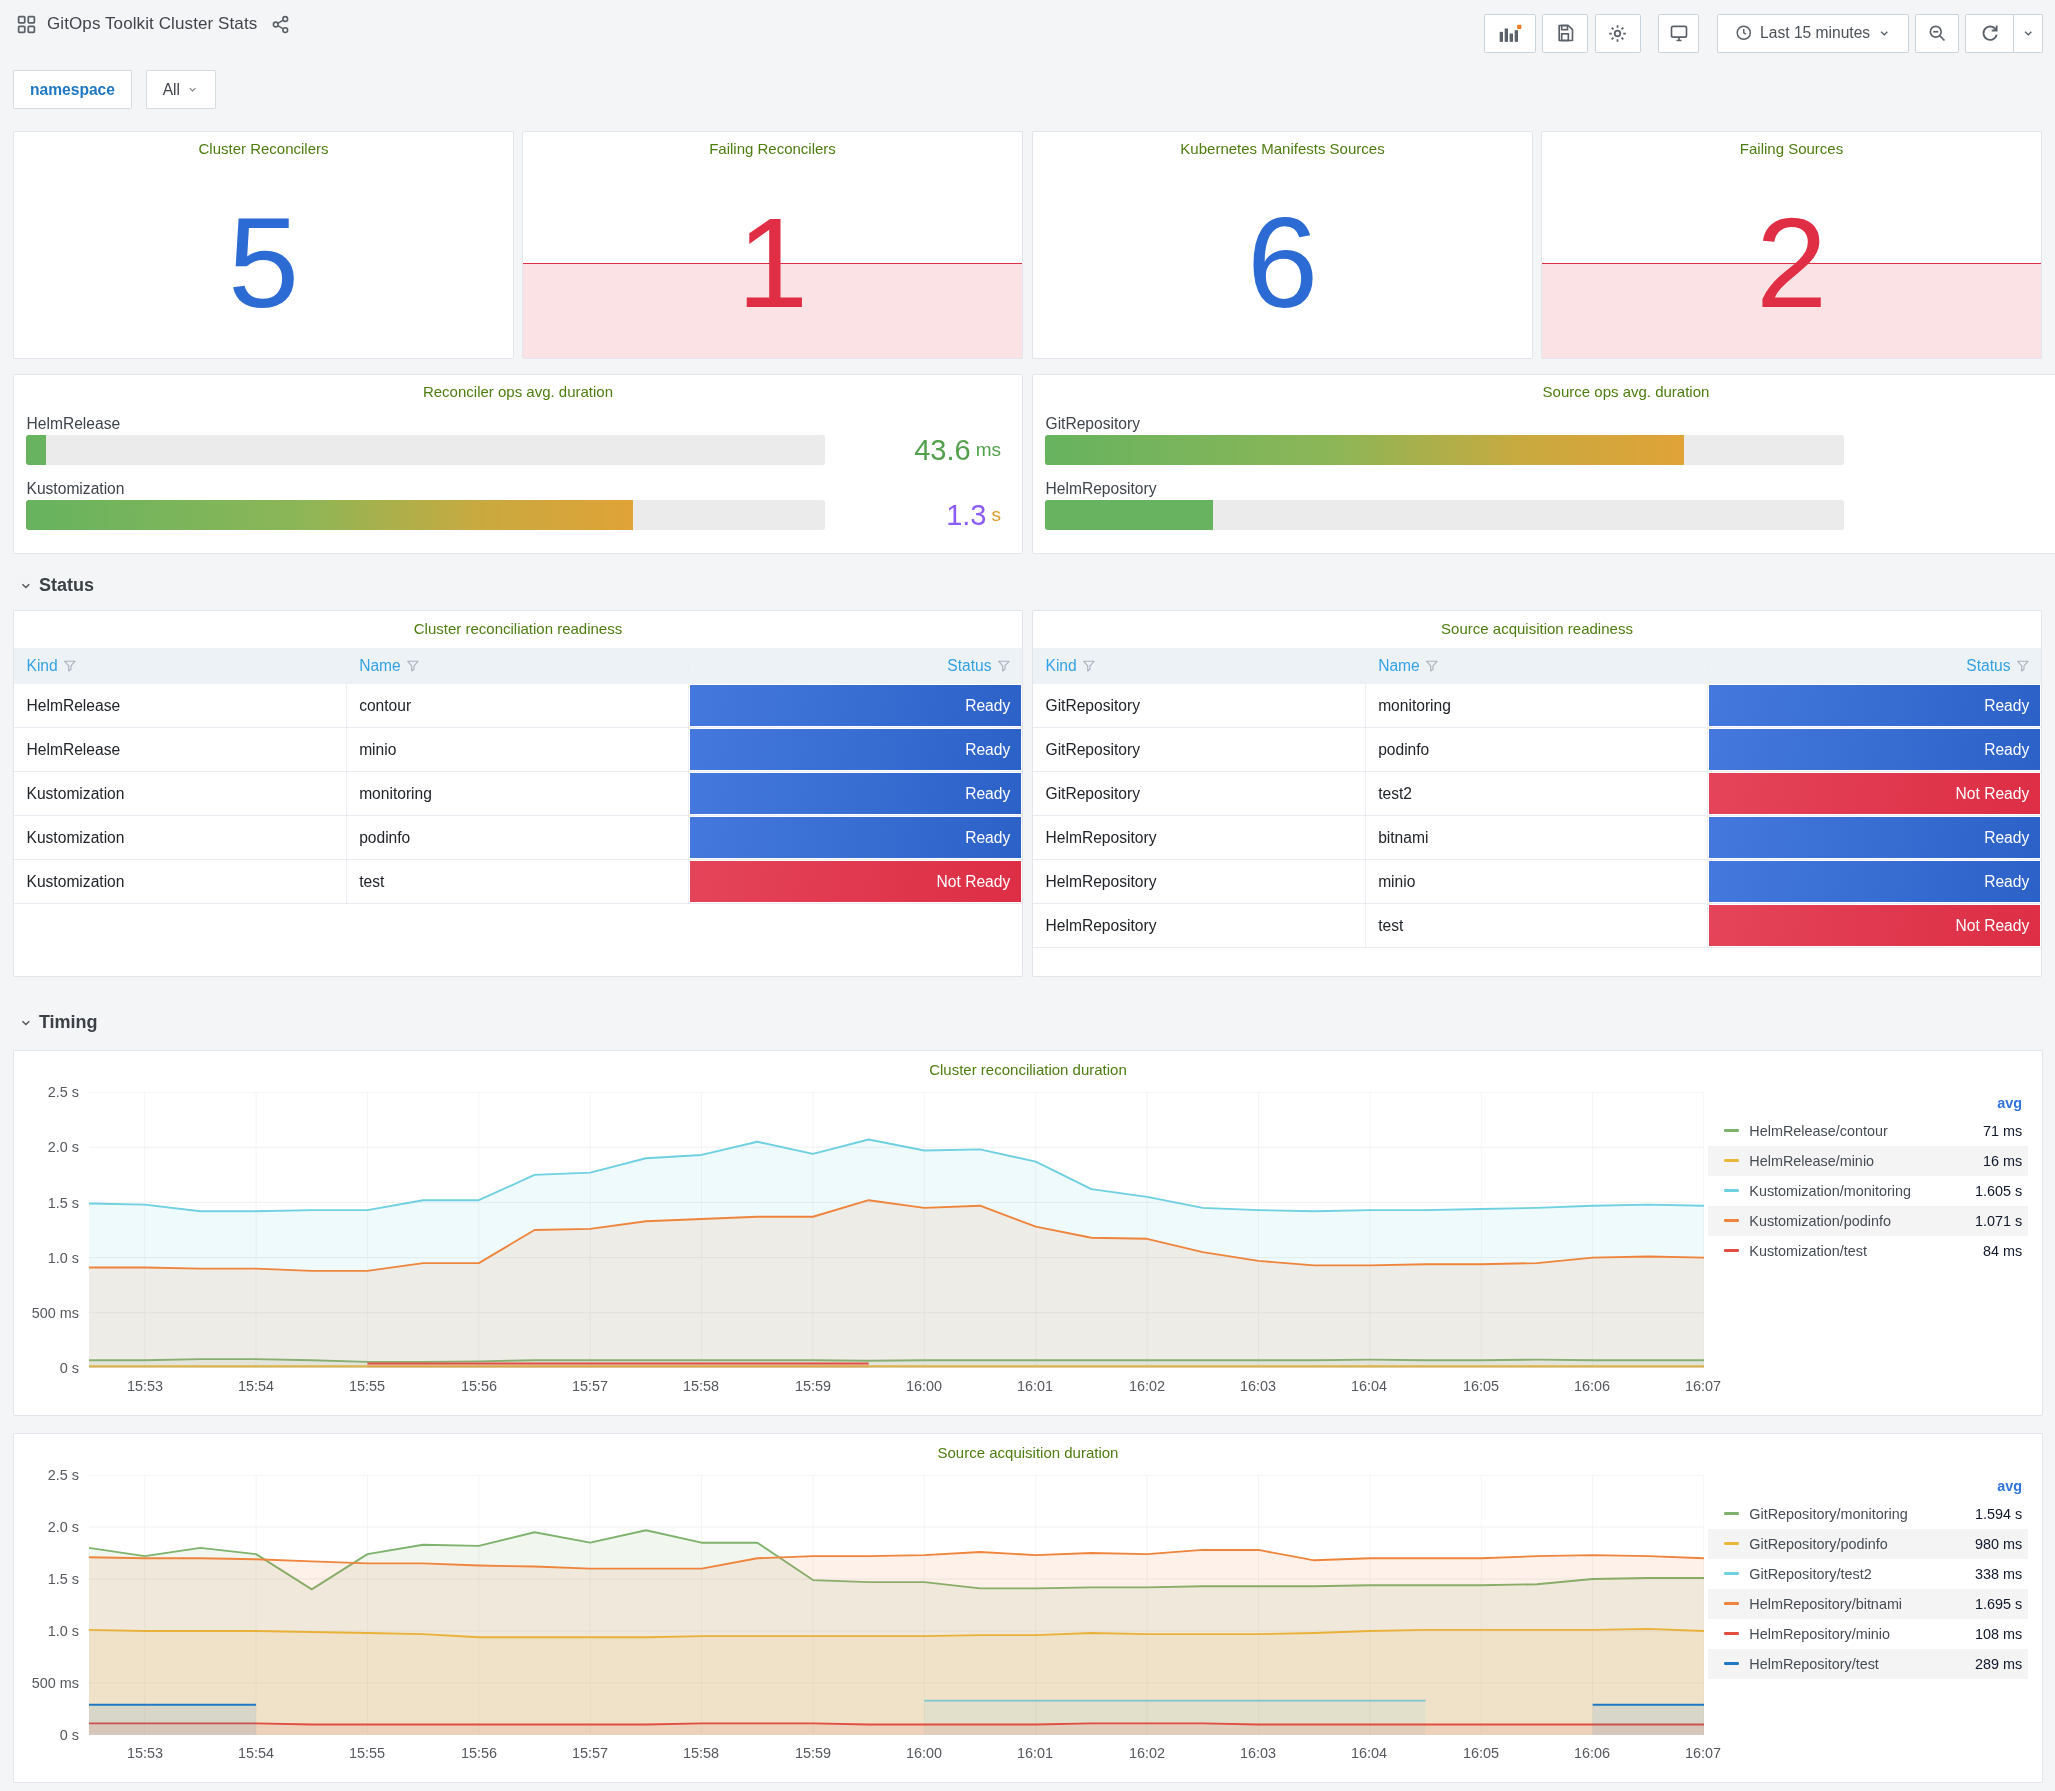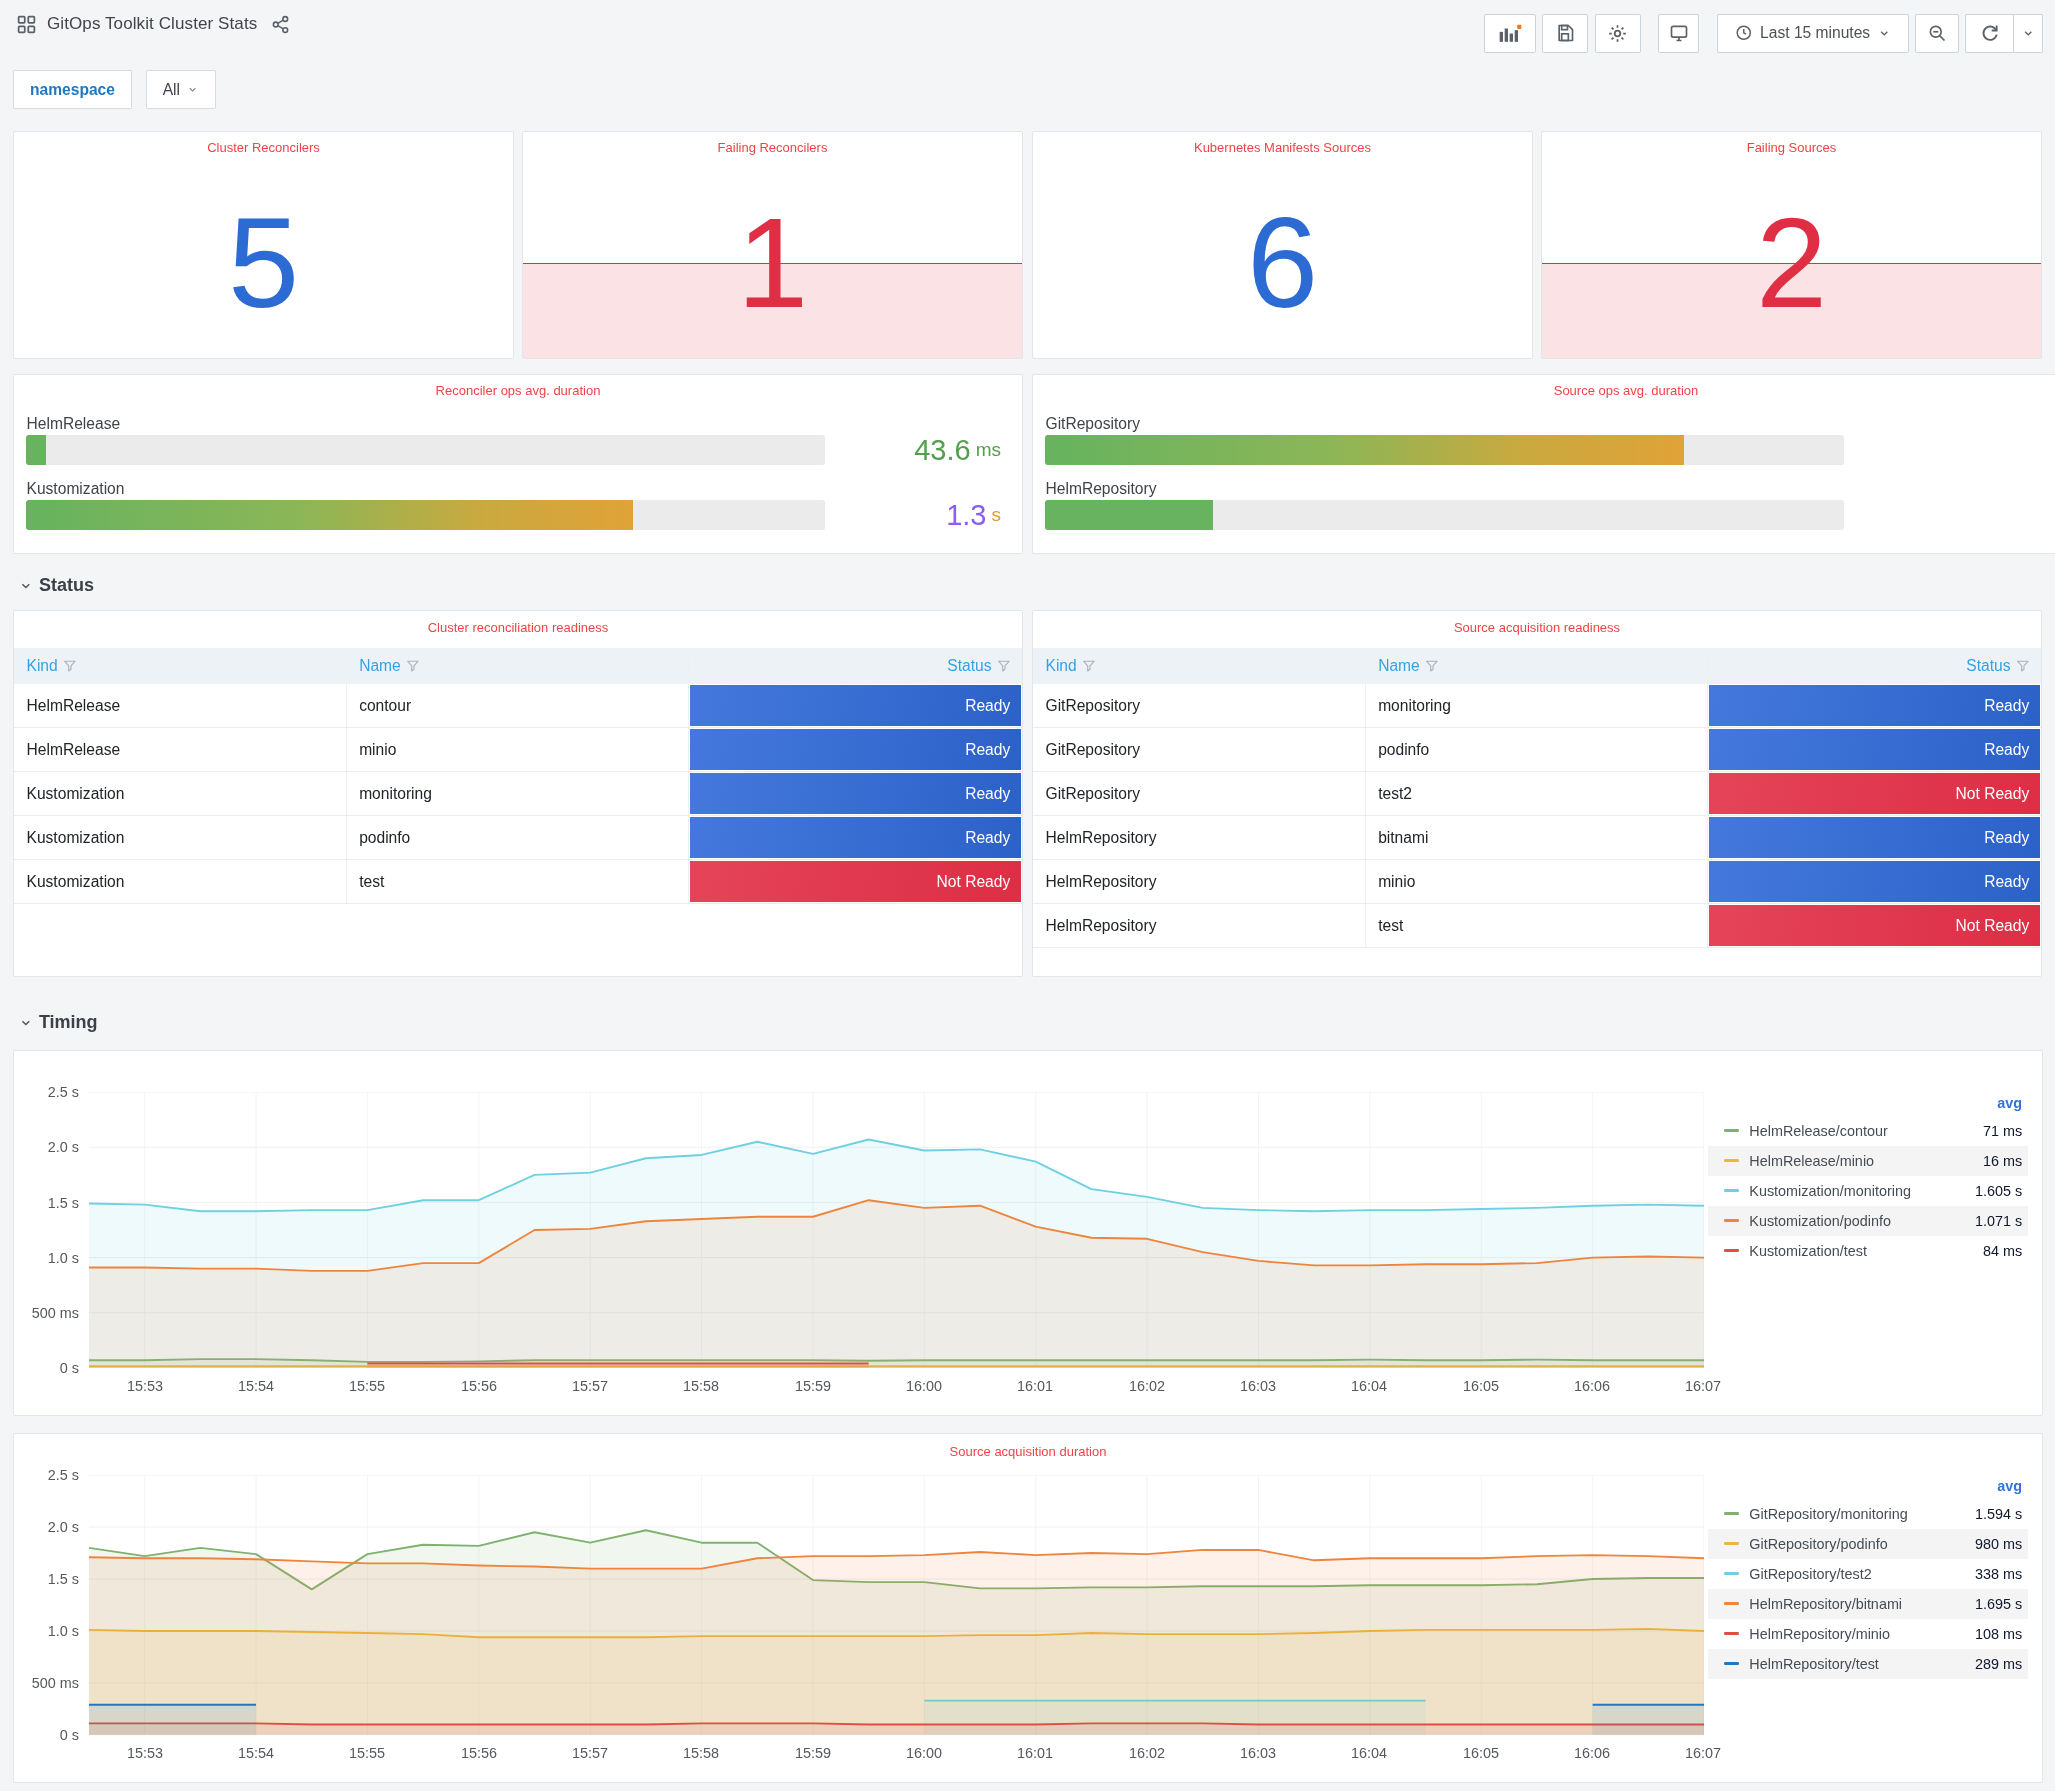--- a/index.html
+++ b/index.html
@@ -26,21 +26,21 @@
   
   #vars { position:absolute; left:13px; top:70px; display:flex; gap:13.7px; }
   .var-chip { height:39px; background:#fff; border:0.6px solid #d5dbe1; border-radius:1.2px;
               display:flex; align-items:center; padding:0 16px; }
   .var-label { color:#1f78c1; font-weight:700; font-size:15.6px; }
   .var-value { color:#41444b; font-size:15.6px; display:flex; align-items:center; gap:7.5px; cursor:pointer; }
 
   
   .panel { position:absolute; background:#fff; border:0.6px solid #e2e5e9; border-radius:1.9px; }
   .p-title { position:absolute; top:7.5px; left:0; width:100%; text-align:center;
-             font-size:13px; font-weight:500; color:#ef4444; cursor:pointer; }
+             font-size:15px; font-weight:500; color:#4d7c0f; cursor:pointer; }
 
   
   .stat-num { position:absolute; left:50%; top:58%; transform:translate(-50%,-50%);
               font-size:128px; font-weight:500; line-height:1; z-index:2; }
   .stat-fill { position:absolute; left:0; right:0; bottom:0; top:58%; z-index:1; }
 
   
   .g-label { position:absolute; left:12.5px; font-size:15.6px; color:#3f444b; }
   .g-track { position:absolute; left:12px; height:30px; background:#ebebeb; border-radius:2.5px; overflow:hidden; }
   .g-fill  { position:absolute; left:0; top:0; bottom:0; border-radius:2.5px 0 0 2.5px; }
@@ -429,20 +429,21 @@
     </div>
 
   <div class="section-h" id="sec-timing" style="left:19px; top:1012px;">
     <svg class="icon-svg" width="13.7" height="13.7" viewBox="0 0 24 24" fill="none" stroke="#53575c" stroke-width="2.5">
         <path d="M6 9 l6 6 6-6"></path>
       </svg>
     <span>Timing</span>
   </div>
   <div id="charts">
       <div class="panel" style="left: 13px; top: 1050px; width: 2030px; height: 366px;">
+        <div class="p-title" style="top: 10px;">Cluster reconciliation duration</div>
         <div class="chart-plot" style="left: 75px; top: 41px; width: 1615px; height: 276px;"><svg width="1615" height="276" viewBox="0 0 2587 442">
             <line x1="0" y1="442" x2="2587" y2="442" stroke="#e6e7e9" stroke-width="1"></line>
             <line x1="0" y1="353.6" x2="2587" y2="353.6" stroke="#e6e7e9" stroke-width="1"></line>
             <line x1="0" y1="265.2" x2="2587" y2="265.2" stroke="#e6e7e9" stroke-width="1"></line>
             <line x1="0" y1="176.8" x2="2587" y2="176.8" stroke="#e6e7e9" stroke-width="1"></line>
             <line x1="0" y1="88.39999999999998" x2="2587" y2="88.39999999999998" stroke="#e6e7e9" stroke-width="1"></line>
             <line x1="0" y1="0" x2="2587" y2="0" stroke="#e6e7e9" stroke-width="1"></line>
             <line x1="89.20689655172414" y1="0" x2="89.20689655172414" y2="442" stroke="#ededef" stroke-width="1"></line>
             <line x1="267.6206896551724" y1="0" x2="267.6206896551724" y2="442" stroke="#ededef" stroke-width="1"></line>
             <line x1="446.0344827586207" y1="0" x2="446.0344827586207" y2="442" stroke="#ededef" stroke-width="1"></line>

